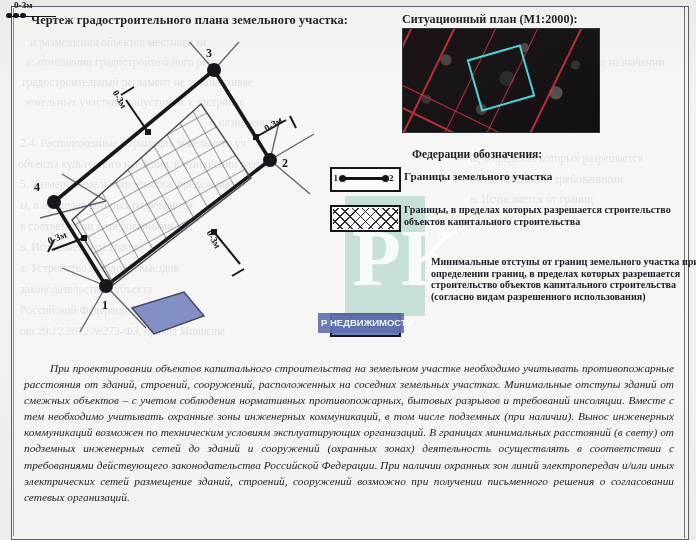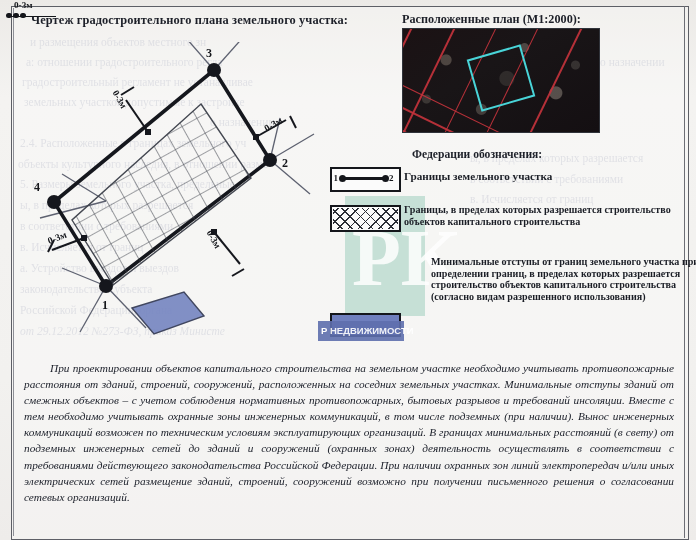--- a/index.html
+++ b/index.html
@@ -69,21 +69,21 @@
   .sym3 .ln{position:absolute;left:8px;top:15.5px;width:48px;height:1.8px;background:#14161b;}
   .sym3 .dd{position:absolute;top:12.5px;width:5.5px;height:5.5px;border-radius:50%;background:#14161b;}
 
   .sym4{left:330px;top:313px;width:67px;height:20px;background:#6f7fbe;}
 
   
   .wm-green{position:absolute;left:345px;top:196px;width:80px;height:120px;
       background:#9ecdbd;opacity:.55;}
   .wm-rk{position:absolute;left:352px;top:220px;font-size:80px;line-height:76px;
       color:#ffffff;opacity:.85;font-weight:700;font-family:"Liberation Serif",serif;}
-  .wm-blue{position:absolute;left:318px;top:321px;width:86px;height:20px;background:#5f6fae;opacity:.9;}
+  .wm-blue{position:absolute;left:318px;top:313px;width:86px;height:20px;background:#5f6fae;opacity:.9;}
   .wm-blue span{position:absolute;left:3px;top:4px;font-size:9.5px;color:#fff;font-weight:700;
       white-space:nowrap;font-family:"Liberation Sans",sans-serif;}
 
   
   .draw{position:absolute;left:18px;top:42px;width:330px;height:300px;}
   .draw svg{display:block;}
 
   
   .para{position:absolute;left:24px;top:360px;width:650px;font-size:11.3px;
       line-height:16.1px;color:#20242e;font-style:italic;text-align:justify;
@@ -116,21 +116,21 @@
     <div class="ghost" style="left:470px;top:152px;font-size:11.5px;">ы, в пределах которых разрешается</div>
     <div class="ghost" style="left:470px;top:173px;font-size:11.5px;">в соответствии с требованиями</div>
     <div class="ghost" style="left:470px;top:193px;font-size:11.5px;">в. Исчисляется от границ</div>
   </div>
 
   <div class="frame"></div>
   <div class="frame-inner-line"></div>
   <div class="frame-right2"></div>
 
   <div class="title-left">Чертеж градостроительного плана земельного участка:</div>
-  <div class="title-right">Расположенные план (М1:2000):</div>
+  <div class="title-right">Ситуационный план (М1:2000):</div>
 
   <div class="aerial">
     <div class="aerial-noise"></div>
     <div class="aerial-grid">
       <i style="left:0;top:44%;width:300%;height:1.6px;transform:rotate(26deg);transform-origin:0 0;"></i>
       <i style="left:0;top:56%;width:300%;height:1.6px;transform:rotate(26deg);transform-origin:0 0;"></i>
       <i style="left:0;top:68%;width:300%;height:1.4px;transform:rotate(26deg);transform-origin:0 0;"></i>
 
       <i style="left:0;top:32%;width:300%;height:1.4px;transform:rotate(26deg);transform-origin:0 0;"></i>
       <i style="left:30%;top:0;width:1.6px;height:300%;transform:rotate(26deg);transform-origin:0 0;"></i>

